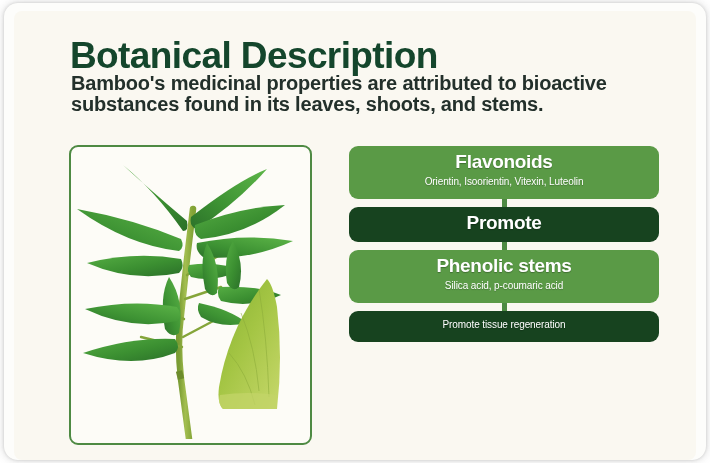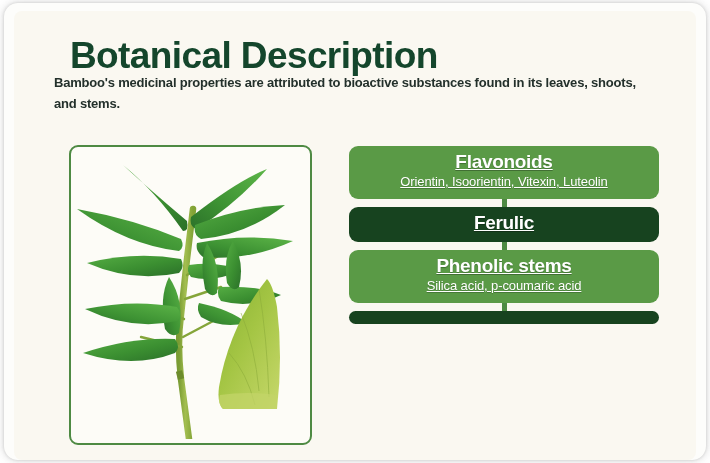--- a/index.html
+++ b/index.html
@@ -46,24 +46,24 @@
     left: 56px;
     top: 24px;
     font-size: 37px;
     font-weight: bold;
     letter-spacing: -0.6px;
     color: #14462c;
     white-space: nowrap;
   }
   .page-subtitle {
     position: absolute;
-    left: 40px;
+    left: 57px;
     top: 62px;
     width: 600px;
-    font-size: 13px;
+    font-size: 20px;
     font-weight: bold;
     line-height: 20.5px;
     letter-spacing: -0.2px;
     color: #23302b;
   }
 
   
   .illustration-panel {
     position: absolute;
     left: 55px;
@@ -84,33 +84,32 @@
     top: 135px;
     width: 310px;
   }
   .component-box {
     position: relative;
     border-radius: 9px;
     padding: 5px 10px 8px;
     text-align: center;
     box-sizing: border-box;
     color: #ffffff;
-    text-decoration: underline;
   }
   .component-box.light { background: #5a9a46; }
   .component-box.dark  { background: #17431f; }
   .component-title {
     font-size: 19px;
     font-weight: bold;
     line-height: 22px;
     letter-spacing: -0.3px;
     text-shadow: 0 1px 1px rgba(0,0,0,0.28);
   }
   .component-desc {
-    font-size: 13px;
+    font-size: 10px;
     line-height: 18px;
     letter-spacing: -0.1px;
     text-shadow: 0 1px 1px rgba(0,0,0,0.22);
   }
   .connector {
     width: 5px;
     height: 8px;
     margin: 0 auto;
     background: #4e8a43;
   }
@@ -197,29 +196,30 @@
 
     <div class="component-list">
 
       <div class="component-box light">
         <div class="component-title">Flavonoids</div>
         <div class="component-desc">Orientin, Isoorientin, Vitexin, Luteolin</div>
       </div>
       <div class="connector"></div>
 
       <div class="component-box dark">
-        <div class="component-title">Ferulic</div>
+        <div class="component-title">Promote</div>
       </div>
       <div class="connector"></div>
 
       <div class="component-box light">
         <div class="component-title">Phenolic stems</div>
         <div class="component-desc">Silica acid, p-coumaric acid</div>
       </div>
       <div class="connector"></div>
 
       <div class="component-box dark">
+        <div class="component-desc">Promote tissue regeneration</div>
       </div>
 
     </div>
 
   </div>
 </div>
 
 </body></html>

